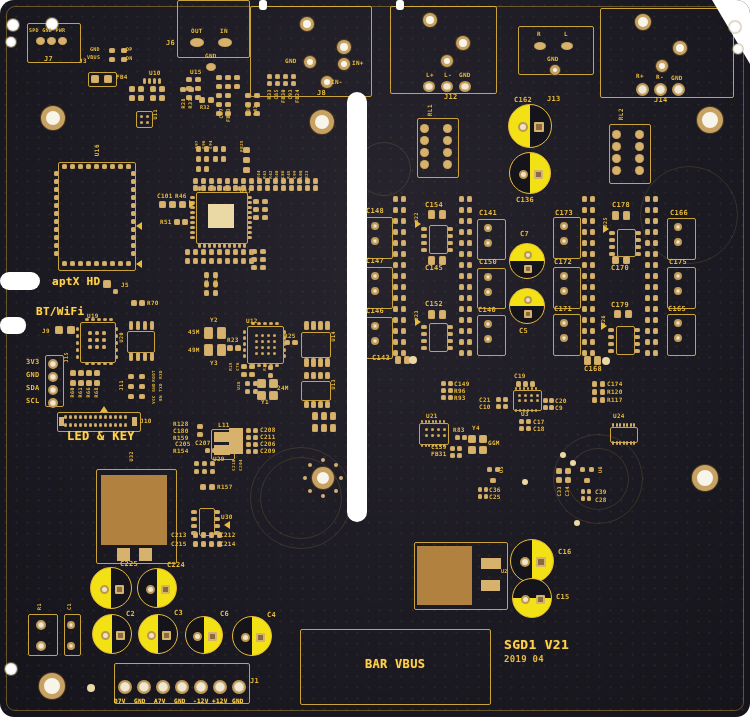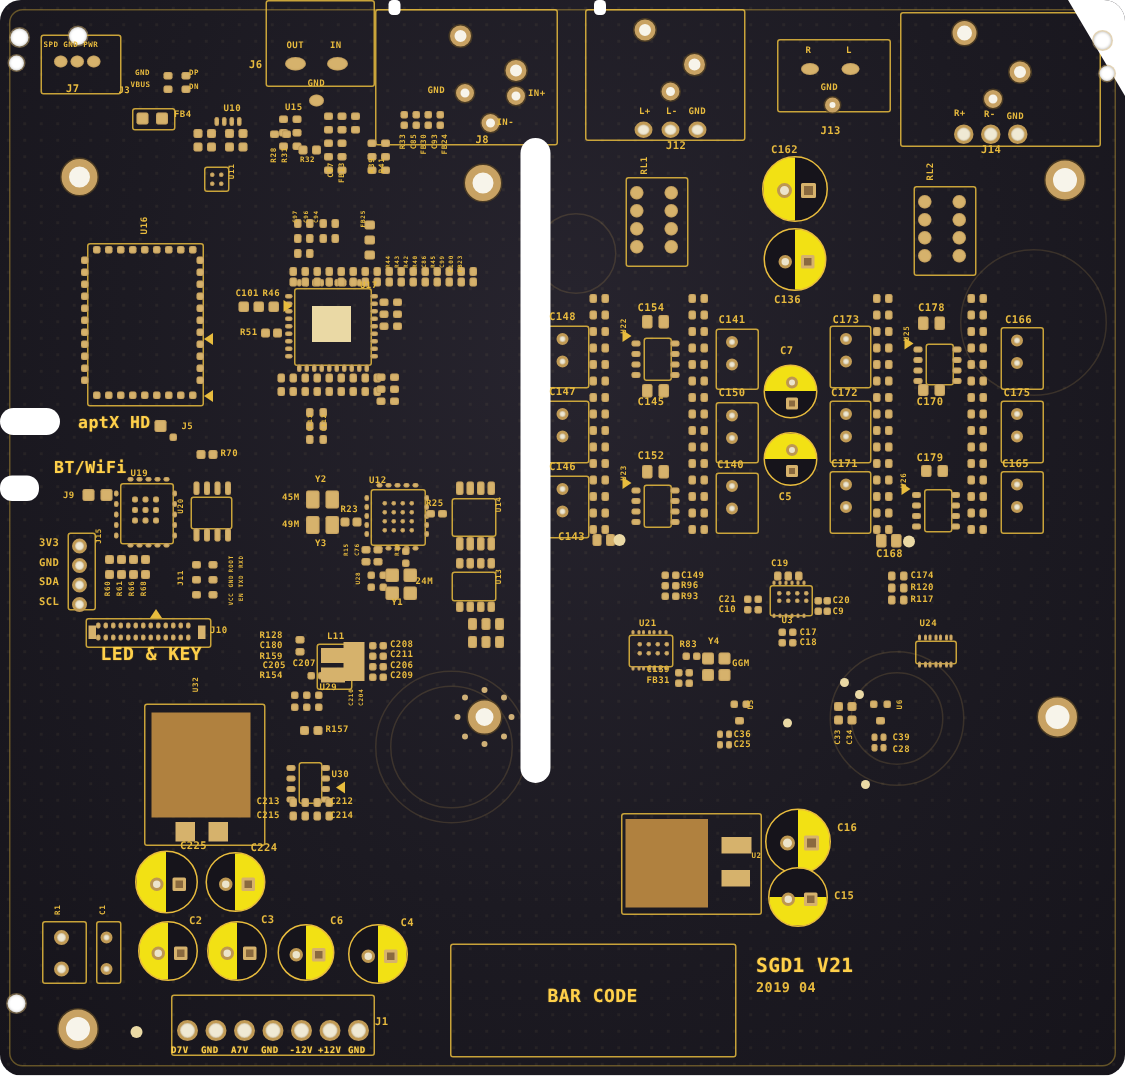--- a/index.html
+++ b/index.html
@@ -198,21 +198,21 @@
       <div class="lbl" style="left: 444px; top: 72px; font-size: 6px;">L-</div>
       <div class="lbl" style="left: 459px; top: 72px; font-size: 6px;">GND</div>
       <div class="lbl" style="left: 444px; top: 94px; font-size: 7px;">J12</div>
       <div class="box" style="left: 518px; top: 26px; width: 74px; height: 47px;"></div>
       <div class="pad rd" style="left: 534px; top: 42px; width: 12px; height: 8px;"></div>
       <div class="pad rd" style="left: 561px; top: 42px; width: 12px; height: 8px;"></div>
       <div class="ringhole" style="left: 550px; top: 65px; width: 10px; height: 10px; border-width: 3px;"></div>
       <div class="lbl" style="left: 537px; top: 31px; font-size: 6px;">R</div>
       <div class="lbl" style="left: 564px; top: 31px; font-size: 6px;">L</div>
       <div class="lbl" style="left: 547px; top: 56px; font-size: 6px;">GND</div>
-      <div class="lbl" style="left: 547px; top: 84px; font-size: 7px;">J13</div>
+      <div class="lbl" style="left: 547px; top: 96px; font-size: 7px;">J13</div>
       <div class="box" style="left: 600px; top: 8px; width: 132px; height: 88px;"></div>
       <div class="ringhole" style="left: 635px; top: 14px; width: 16px; height: 16px; border-width: 3px;"></div>
       <div class="ringhole" style="left: 673px; top: 41px; width: 14px; height: 14px; border-width: 3px;"></div>
       <div class="ringhole" style="left: 656px; top: 60px; width: 12px; height: 12px; border-width: 3px;"></div>
       <div class="pad ringpad" style="left: 636px; top: 83px; width: 13px; height: 13px;"></div>
       <div class="pad ringpad" style="left: 654px; top: 83px; width: 13px; height: 13px;"></div>
       <div class="pad ringpad" style="left: 672px; top: 83px; width: 13px; height: 13px;"></div>
       <div class="lbl" style="left: 636px; top: 73px; font-size: 6px;">R+</div>
       <div class="lbl" style="left: 656px; top: 74px; font-size: 6px;">R-</div>
       <div class="lbl" style="left: 671px; top: 75px; font-size: 6px;">GND</div>
@@ -1161,21 +1161,21 @@
       <div class="pad ringpad" style="left: 232px; top: 680px; width: 14px; height: 14px;"></div>
       <div class="lbl bright" style="left: 114px; top: 698px; font-size: 6px;">D7V</div>
       <div class="lbl bright" style="left: 134px; top: 698px; font-size: 6px;">GND</div>
       <div class="lbl bright" style="left: 154px; top: 698px; font-size: 6px;">A7V</div>
       <div class="lbl bright" style="left: 174px; top: 698px; font-size: 6px;">GND</div>
       <div class="lbl bright" style="left: 193px; top: 698px; font-size: 6px;">-12V</div>
       <div class="lbl bright" style="left: 212px; top: 698px; font-size: 6px;">+12V</div>
       <div class="lbl bright" style="left: 232px; top: 698px; font-size: 6px;">GND</div>
       <div class="lbl" style="left: 250px; top: 678px; font-size: 7px;">J1</div>
       <div class="box" style="left: 300px; top: 629px; width: 189px; height: 74px;"></div>
-      <div class="lbl bright" style="left: 365px; top: 658px; font-size: 12px;">BAR CODE</div>
+      <div class="lbl bright" style="left: 365px; top: 658px; font-size: 12px;">BAR VBUS</div>
       <div class="lbl bright" style="left: 504px; top: 638px; font-size: 13px;">SGD1 V21</div>
       <div class="lbl" style="left: 504px; top: 655px; font-size: 9px;">2019 04</div>
       <div class="box" style="left: 414px; top: 542px; width: 92px; height: 66px;"></div>
       <div class="fillrect" style="left: 417px; top: 546px; width: 55px; height: 59px; background: rgb(176, 129, 63);"></div>
       <div class="discdot" style="left: 428px; top: 558px; width: 30px; height: 30px; background: rgb(244, 246, 240);"></div>
       <div class="fillrect" style="left: 481px; top: 558px; width: 20px; height: 11px; background: rgb(214, 178, 108);"></div>
       <div class="fillrect" style="left: 481px; top: 580px; width: 19px; height: 11px; background: rgb(214, 178, 108);"></div>
       <div class="lbl" style="left: 501px; top: 569px; font-size: 5px;">U2</div>
       <div class="cap" style="left: 510px; top: 539px; width: 44px; height: 44px; background: linear-gradient(90deg, rgb(22, 20, 27) 50%, rgb(242, 225, 20) 50%);">
         <div class="cpad rdp" style="width: 10px; height: 10px; left: 8.64px; top: 17px;"></div>

